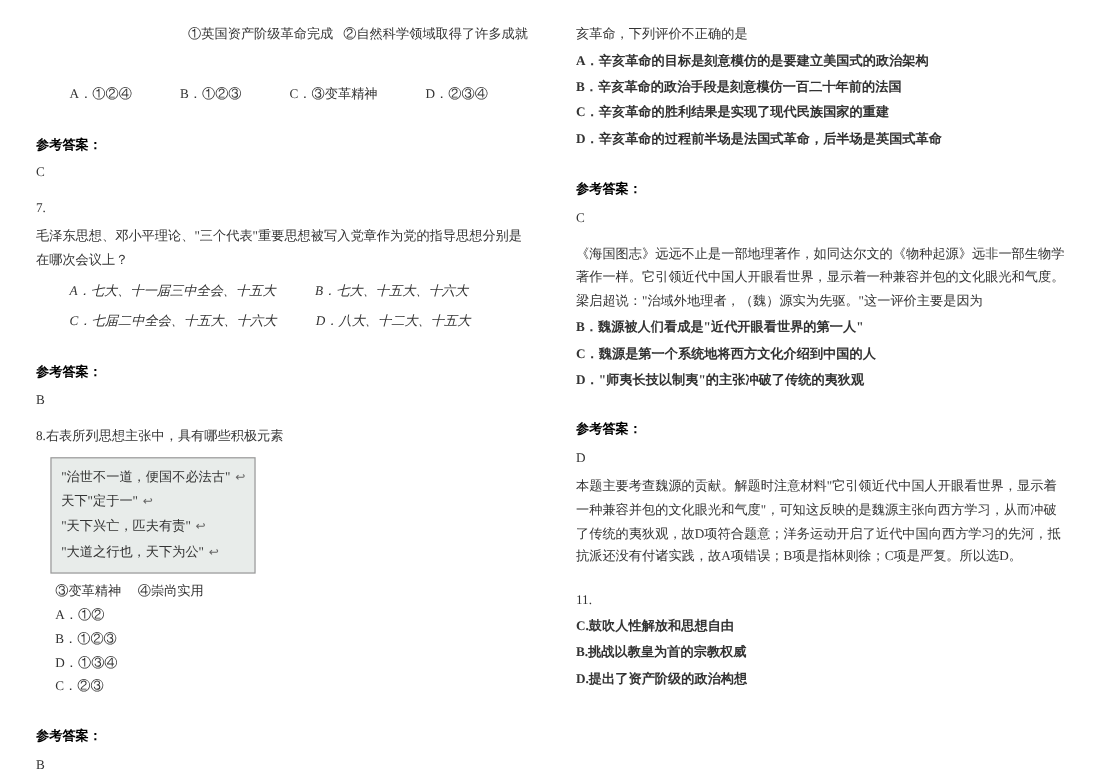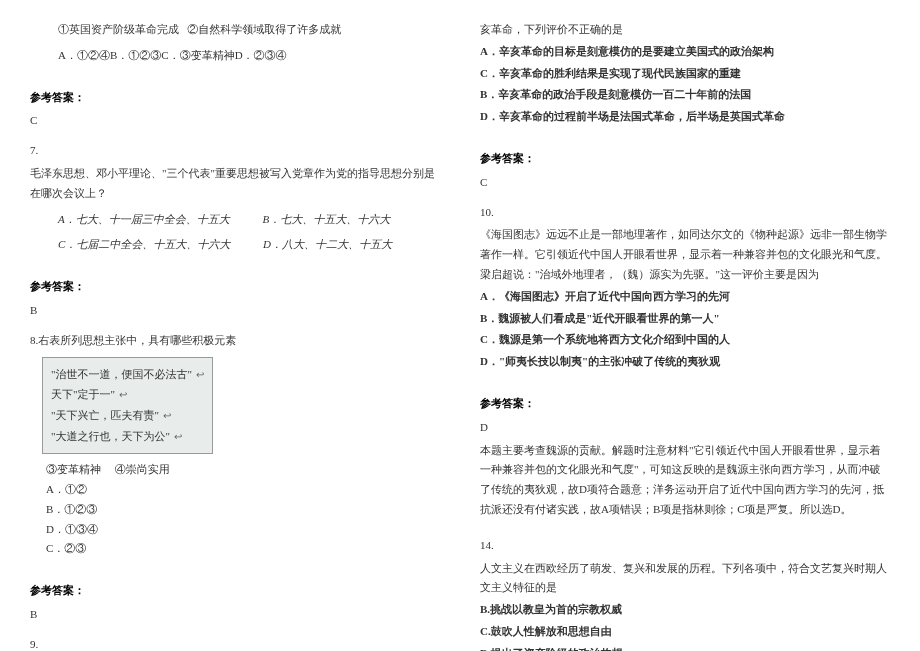--- a/index.html
+++ b/index.html
@@ -14,25 +14,27 @@
       color: #333;
       background: #fff;
       padding: 20px 30px;
       display: flex;
       gap: 40px;
     }
     .column {
       flex: 1;
       min-width: 0;
     }
-    .indent-1 { padding-left: 28px; }
+    .indent-1 { padding-left: 28px; text-align: right; }
     .indent-2 { padding-left: 16px; }
     .options-row {
       padding-left: 28px;
       display: flex;
+      gap: 40px;
+      margin-top: 24px;
     }
     .options-row-wide {
       padding-left: 28px;
     }
     .options-row-wide span {
       display: inline-block;
       margin-right: 30px;
       font-style: italic;
     }
     .answer-label {
@@ -126,38 +128,35 @@
   <div class="answer-val">B</div>
 
   <div class="question-num">9.</div>
   <div class="q-body">学者马勇的新著《1911年中国大革命》这样论述1911年的辛亥革命"是中国五千年历史上的重大事件。这个事件的意义是结束了两千年帝制，赶跑了皇帝，建立了共和，是全面现代化的起点。"对于辛</div>
 </div>
 
 <div class="column">
 
   <div>亥革命，下列评价不正确的是</div>
   <div class="opt-line">A．辛亥革命的目标是刻意模仿的是要建立美国式的政治架构</div>
+  <div class="opt-line">B．辛亥革命的政治手段是刻意模仿一百二十年前的法国</div>
   <div class="opt-line">C．辛亥革命的胜利结果是实现了现代民族国家的重建</div>
-  <div class="opt-line">B．辛亥革命的政治手段是刻意模仿一百二十年前的法国</div>
   <div class="opt-line">D．辛亥革命的过程前半场是法国式革命，后半场是英国式革命</div>
   <div class="answer-label">参考答案：</div>
   <div class="answer-val">C</div>
 
-  <div class="question-num">10.</div>
   <div class="q-body">《海国图志》远远不止是一部地理著作，如同达尔文的《物种起源》远非一部生物学著作一样。它引领近代中国人开眼看世界，显示着一种兼容并包的文化眼光和气度。梁启超说："治域外地理者，（魏）源实为先驱。"这一评价主要是因为</div>
-  <div class="opt-line">A．《海国图志》开启了近代中国向西方学习的先河</div>
   <div class="opt-line">B．魏源被人们看成是"近代开眼看世界的第一人"</div>
   <div class="opt-line">C．魏源是第一个系统地将西方文化介绍到中国的人</div>
   <div class="opt-line">D．"师夷长技以制夷"的主张冲破了传统的夷狄观</div>
   <div class="answer-label">参考答案：</div>
   <div>D</div>
   <div class="q-body">本题主要考查魏源的贡献。解题时注意材料"它引领近代中国人开眼看世界，显示着一种兼容并包的文化眼光和气度"，可知这反映的是魏源主张向西方学习，从而冲破了传统的夷狄观，故D项符合题意；洋务运动开启了近代中国向西方学习的先河，抵抗派还没有付诸实践，故A项错误；B项是指林则徐；C项是严复。所以选D。</div>
 
   <div class="spacer-sm"></div>
   <div class="spacer-sm"></div>
 
-  <div class="question-num">14.</div>
-  <div class="q-body">人文主义在西欧经历了萌发、复兴和发展的历程。下列各项中，符合文艺复兴时期人文主义特征的是</div>
+  <div class="question-num">11.</div>
+  <div class="opt-line">C.鼓吹人性解放和思想自由</div>
   <div class="opt-line">B.挑战以教皇为首的宗教权威</div>
-  <div class="opt-line">C.鼓吹人性解放和思想自由</div>
   <div class="opt-line">D.提出了资产阶级的政治构想</div>
 
 </div>
 
 </body></html>

